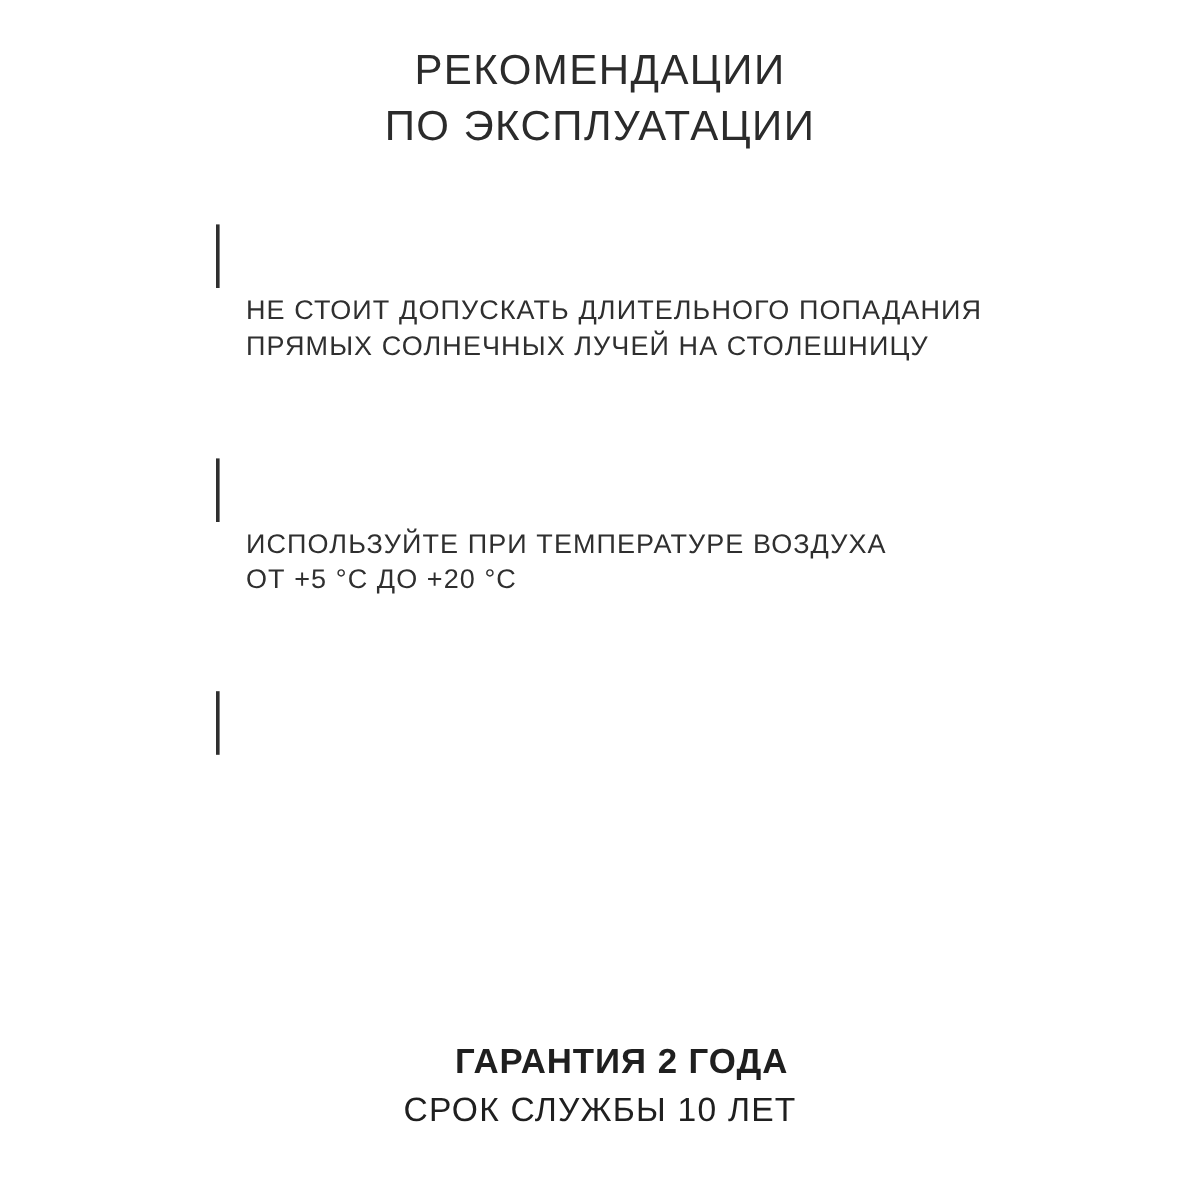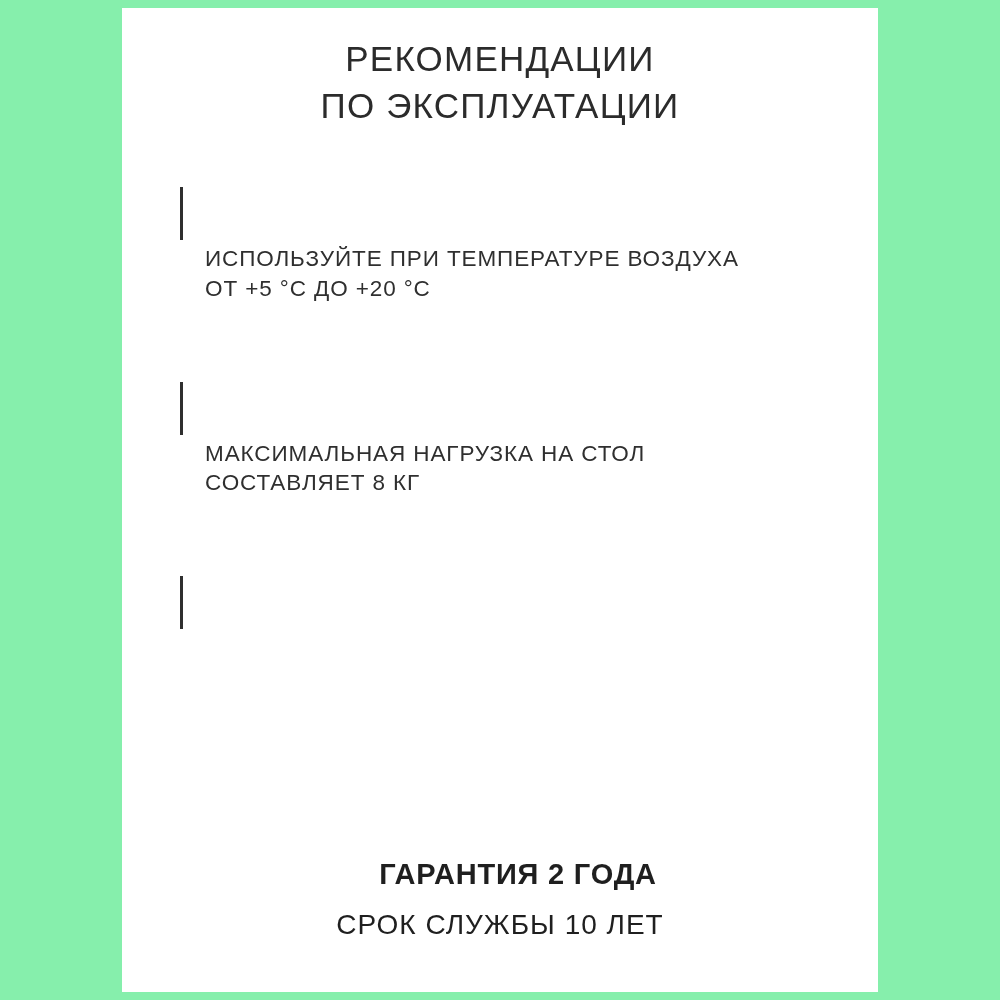--- a/index.html
+++ b/index.html
@@ -10,21 +10,21 @@
   body {
     width: 1000px;
     height: 1000px;
     font-family: "Liberation Sans", sans-serif;
     overflow: hidden;
   }
   .page {
     position: relative;
     width: 1000px;
     height: 1000px;
-    background: #86efac;
+    background: #ffffff;
   }
   
   .sheet {
     position: absolute;
     left: 122px;
     top: 8px;
     width: 756px;
     height: 984px;
     background: #ffffff;
     box-sizing: border-box;
@@ -80,46 +80,46 @@
     font-weight: bold;
     letter-spacing: 0.8px;
     line-height: 1.3;
     margin-left: 36px;
   }
   .footer .lifespan {
     font-size: 28px;
     font-weight: 400;
     letter-spacing: 1px;
     line-height: 1.35;
-    margin-top: 13px;
+    margin-top: 2px;
   }
 </style>
 </head>
 <body>
 
 <div class="page">
   <div class="sheet">
 
     <div class="title">РЕКОМЕНДАЦИИ
 ПО ЭКСПЛУАТАЦИИ</div>
 
     <div class="items">
 
+      <div class="item">
+        <span class="bar"></span>
+        <span>НЕ СТОИТ ДОПУСКАТЬ ДЛИТЕЛЬНОГО ПОПАДАНИЯ
+ПРЯМЫХ СОЛНЕЧНЫХ ЛУЧЕЙ НА СТОЛЕШНИЦУ</span>
+      </div>
 
       <div class="item">
         <span class="bar"></span>
         <span>ИСПОЛЬЗУЙТЕ ПРИ ТЕМПЕРАТУРЕ ВОЗДУХА
 ОТ +5 °C ДО +20 °C</span>
       </div>
 
-      <div class="item">
-        <span class="bar"></span>
-        <span>МАКСИМАЛЬНАЯ НАГРУЗКА НА СТОЛ
-СОСТАВЛЯЕТ 8 КГ</span>
-      </div>
 
 
       <div class="item">
         <span class="bar"></span>
         
       </div>
 
     </div>
 
     <div class="footer">

